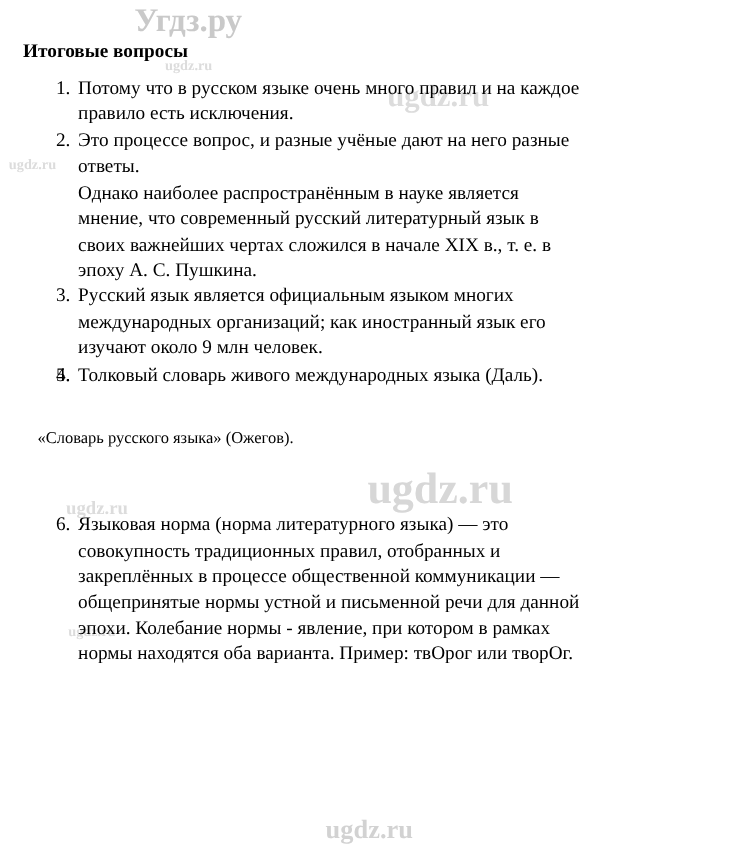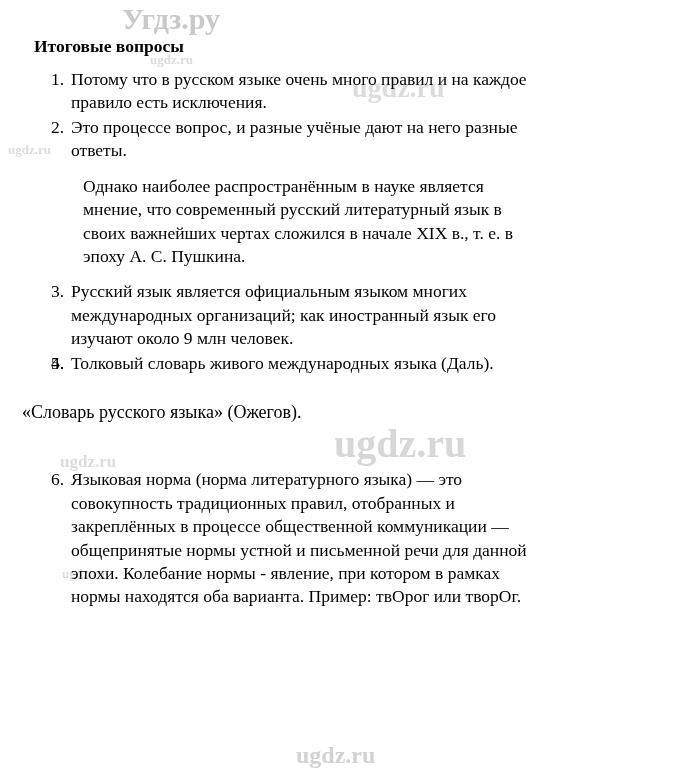--- a/index.html
+++ b/index.html
@@ -81,21 +81,21 @@
   }
   
   .content {
     position: relative;
     z-index: 10;
     padding: 36px 18px 0 14px;
   }
   .heading {
     font-size: 17.5px;
     font-weight: bold;
-    margin: 0 0 10px 20px;
+    margin: 0 0 10px 7px;
     line-height: 1.25;
   }
   ol.qlist {
     list-style: none;
     margin: 0;
     padding: 0;
   }
   ol.qlist > li {
     position: relative;
     padding-left: 57px;
@@ -107,27 +107,27 @@
     position: absolute;
     left: 30px;
     top: 0;
     width: 20px;
     text-align: right;
     font-size: 17.5px;
   }
   .para {
     font-size: 17.5px;
     line-height: 1.34;
-    margin: 12px;
+    margin: 0;
     padding-left: 57px;
   }
   .para-flush {
-    font-size: 18px;
+    font-size: 15px;
     line-height: 1.34;
-    margin: 4px;
+    margin: 16px;
     padding-left: 4px;
   }
   .gap-md { height: 20px; }
 </style>
 </head>
 <body>
 
 <div class="page">
 
   <div class="wm wm-top">Угдз.ру</div>

